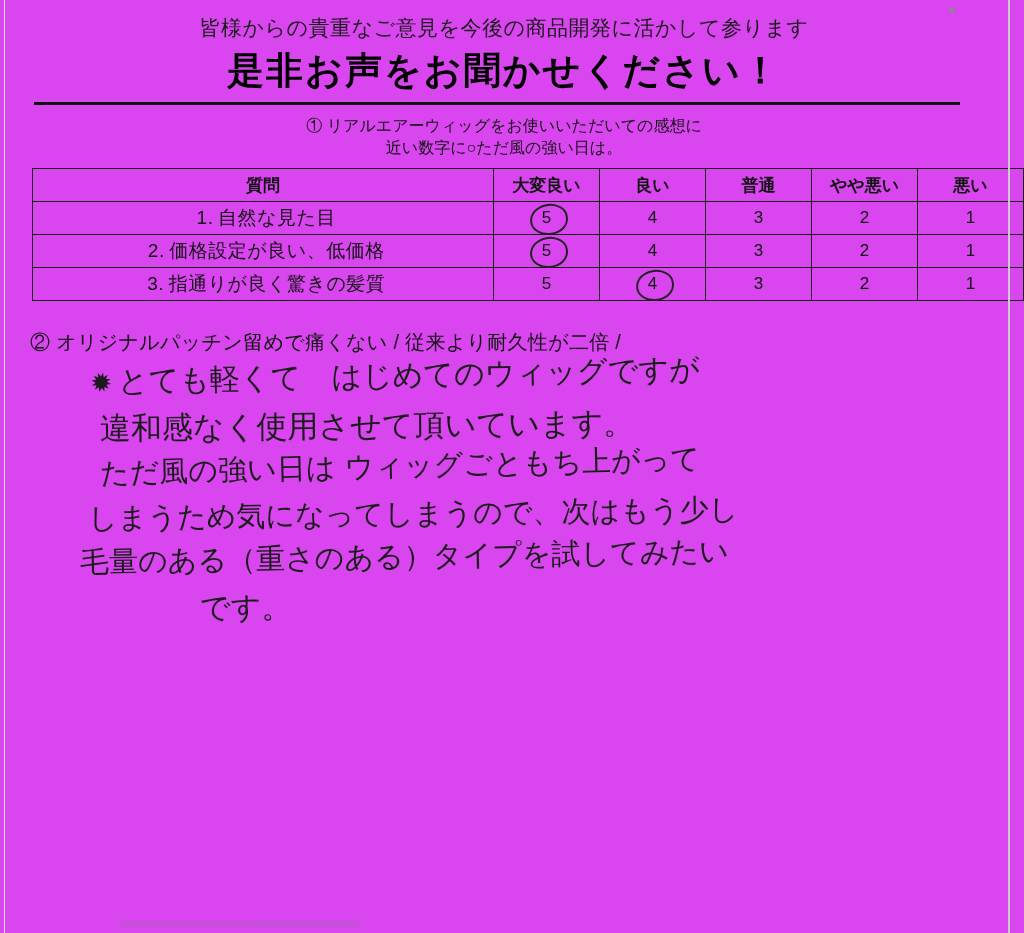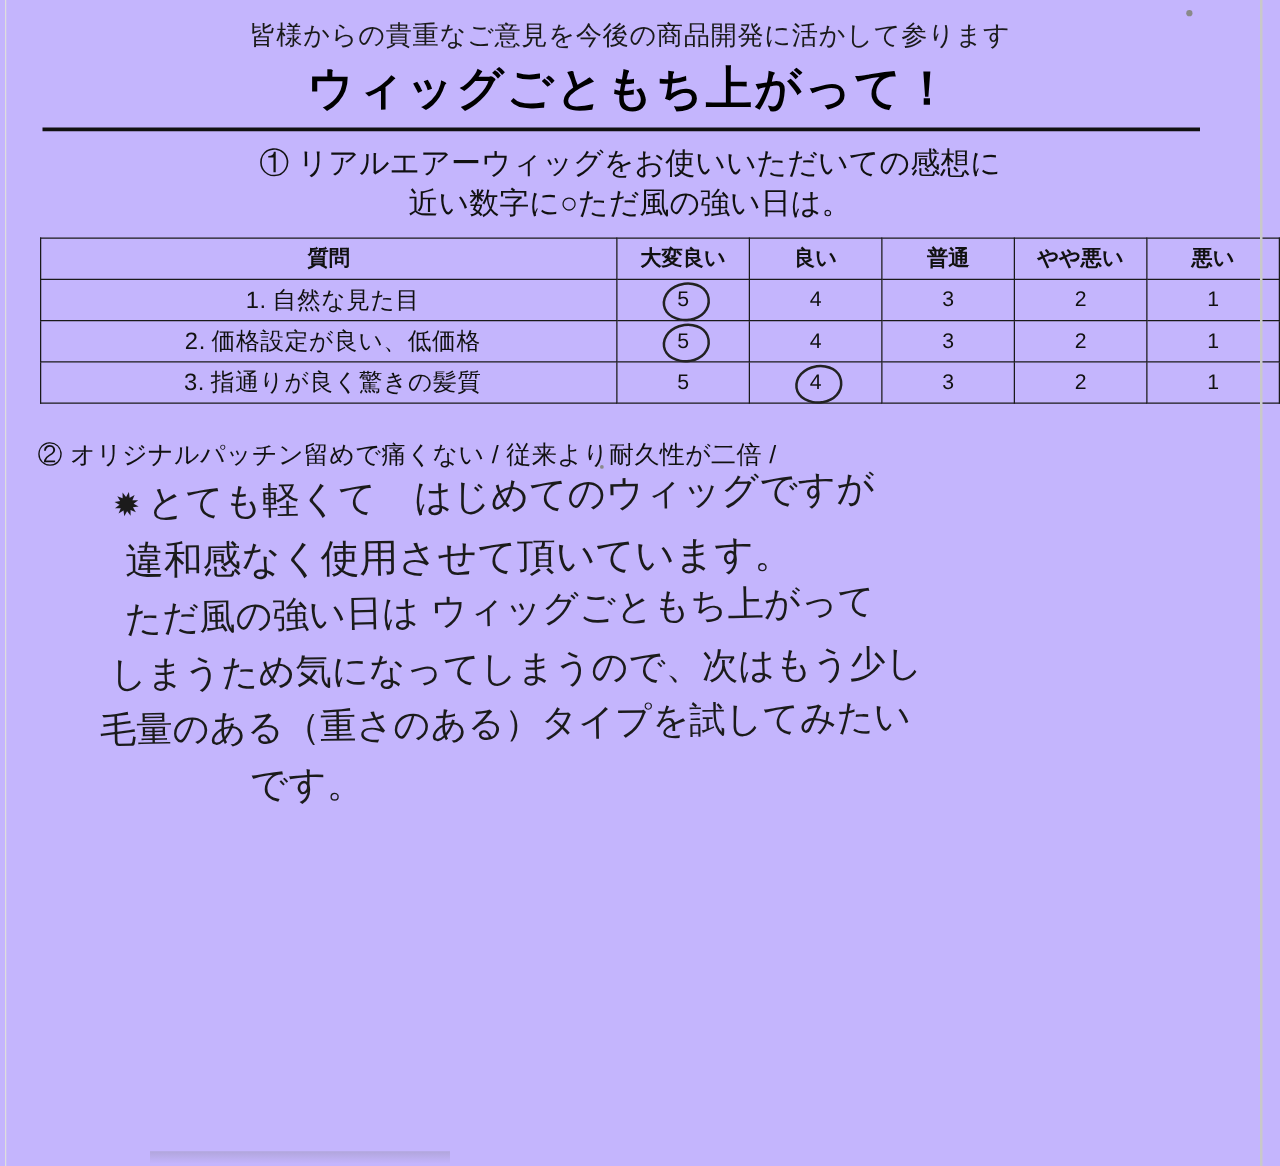--- a/index.html
+++ b/index.html
@@ -12,21 +12,21 @@
     height: 933px;
     font-family: "Liberation Sans", sans-serif;
     color: #111;
     position: relative;
     overflow: hidden;
   }
   .page {
     position: relative;
     width: 1024px;
     height: 933px;
-    background: #c4b5fd;
+    background: #d946ef;
     box-sizing: border-box;
     padding: 6px 40px 13px 24px;
   }
   
   .scan-edge-right {
     position: absolute;
     top: 0; right: 14px;
     width: 2px; height: 933px;
     background: #c9c9c9;
   }
@@ -57,21 +57,21 @@
     margin: 4px 0 6px 0;
     color: #000;
   }
   .rule {
     border: none;
     border-top: 3px solid #111;
     margin: 4px 24px 10px 10px;
   }
   .q1 {
     text-align: center;
-    font-size: 24px;
+    font-size: 16px;
     line-height: 1.35;
     margin: 2px 0 10px 0;
     color: #111;
   }
   .q1 .l2 { display: block; }
 
   table.survey {
     border-collapse: collapse;
     width: 940px;
     margin: 0 0 8px 8px;
@@ -161,21 +161,21 @@
 </head>
 <body>
 
 <div class="page">
   <div class="scan-edge-left"></div>
   <div class="scan-edge-right"></div>
   <div class="speck" style="top:8px; right:70px; width:5px; height:5px;"></div>
   <div class="speck" style="top:372px; left:480px; width:3px; height:3px;"></div>
 
   <div class="subhead">皆様からの貴重なご意見を今後の商品開発に活かして参ります</div>
-  <div class="bighead">ウィッグごともち上がって！</div>
+  <div class="bighead">是非お声をお聞かせください！</div>
   <hr class="rule">
 
   <div class="q1">
     <span>① リアルエアーウィッグをお使いいただいての感想に</span>
     <span class="l2">近い数字に○ただ風の強い日は。</span>
   </div>
 
   <table class="survey">
     <thead>
       <tr>

